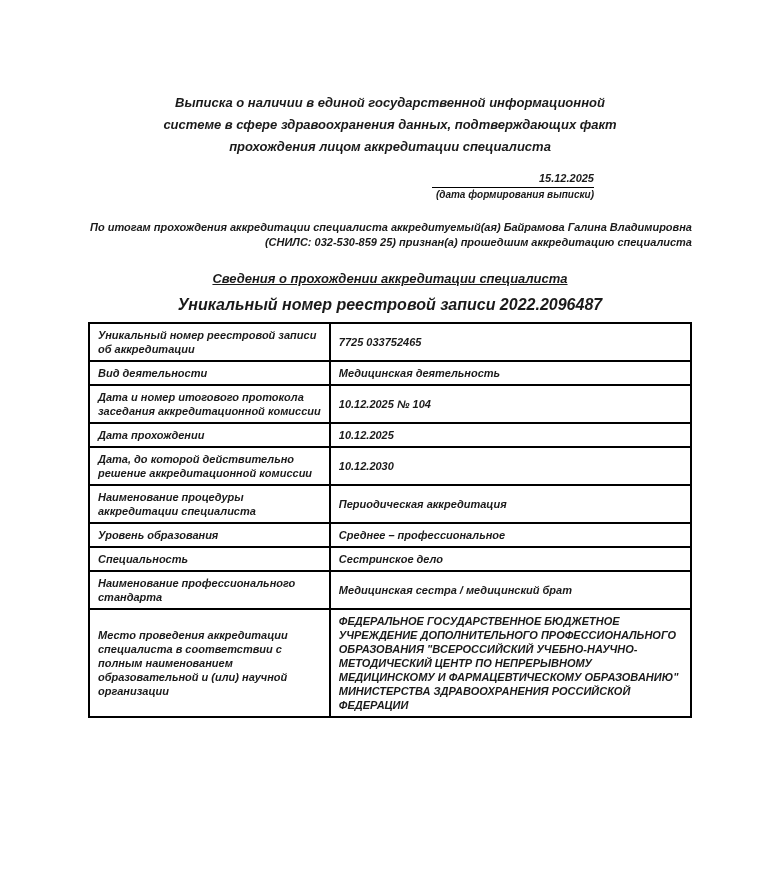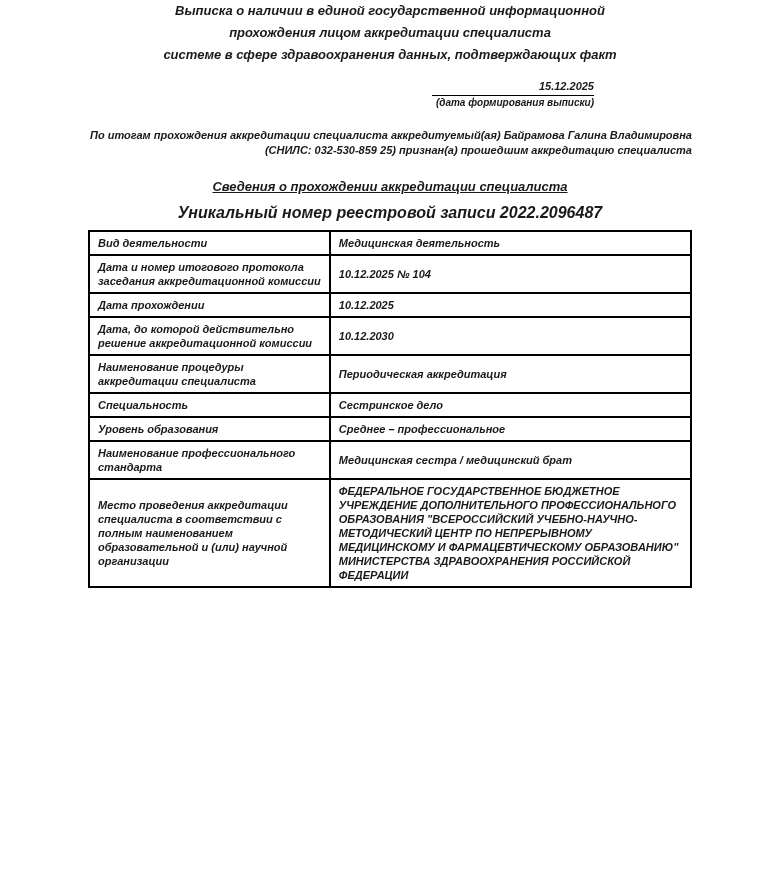--- a/index.html
+++ b/index.html
@@ -10,20 +10,21 @@
     width: 780px;
     height: 890px;
     background: #ffffff;
     font-family: "Liberation Sans", sans-serif;
     color: #1a1a1a;
     overflow: hidden;
   }
   .page {
     width: 604px;
     margin: 0 auto;
+    padding-top: 92px;
     font-weight: bold;
     font-style: italic;
   }
   .doc-title {
     font-size: 13px;
     text-align: center;
     line-height: 22px;
     margin: 0 auto;
   }
   .doc-title span { display: block; }
@@ -82,37 +83,41 @@
     padding-left: 12px;
   }
 </style>
 </head>
 <body>
 
 <div class="page">
 
   <h1 class="doc-title" style="font-size:13px; margin:0;">
     <span>Выписка о наличии в единой государственной информационной</span>
+    <span>системе в сфере здравоохранения данных, подтверждающих факт</span>
     <span>прохождения лицом аккредитации специалиста</span>
-    <span>системе в сфере здравоохранения данных, подтверждающих факт</span>
   </h1>
 
   <div class="date-block">
     <div class="date-value">15.12.2025</div>
     <div class="date-caption">(дата формирования выписки)</div>
   </div>
 
   <p class="intro">По итогам прохождения аккредитации специалиста аккредитуемый(ая) Байрамова Галина Владимировна (СНИЛС: 032-530-859 25) признан(а) прошедшим аккредитацию специалиста</p>
 
   <div class="section-heading">Сведения о прохождении аккредитации специалиста</div>
 
   <div class="registry-line">Уникальный номер реестровой записи 2022.2096487</div>
 
   <table class="acc-table">
     <tbody>
+      <tr>
+        <td class="label-cell">Уникальный номер реестровой записи об аккредитации</td>
+        <td class="value-cell">7725 033752465</td>
+      </tr>
       <tr>
         <td class="label-cell">Вид деятельности</td>
         <td class="value-cell">Медицинская деятельность</td>
       </tr>
       <tr>
         <td class="label-cell">Дата и номер итогового протокола заседания аккредитационной комиссии</td>
         <td class="value-cell">10.12.2025 № 104</td>
       </tr>
       <tr>
         <td class="label-cell">Дата прохождении</td>
@@ -120,26 +125,26 @@
       </tr>
       <tr>
         <td class="label-cell">Дата, до которой действительно решение аккредитационной комиссии</td>
         <td class="value-cell">10.12.2030</td>
       </tr>
       <tr>
         <td class="label-cell">Наименование процедуры аккредитации специалиста</td>
         <td class="value-cell">Периодическая аккредитация</td>
       </tr>
       <tr>
+        <td class="label-cell">Уровень образования</td>
+        <td class="value-cell">Среднее – профессиональное</td>
+      </tr>
+      <tr>
         <td class="label-cell">Специальность</td>
         <td class="value-cell">Сестринское дело</td>
-      </tr>
-      <tr>
-        <td class="label-cell">Уровень образования</td>
-        <td class="value-cell">Среднее – профессиональное</td>
       </tr>
       <tr>
         <td class="label-cell">Наименование профессионального стандарта</td>
         <td class="value-cell">Медицинская сестра / медицинский брат</td>
       </tr>
       <tr>
         <td class="label-cell">Место проведения аккредитации специалиста в соответствии с полным наименованием образовательной и (или) научной организации</td>
         <td class="value-cell">ФЕДЕРАЛЬНОЕ ГОСУДАРСТВЕННОЕ БЮДЖЕТНОЕ УЧРЕЖДЕНИЕ ДОПОЛНИТЕЛЬНОГО ПРОФЕССИОНАЛЬНОГО ОБРАЗОВАНИЯ "ВСЕРОССИЙСКИЙ УЧЕБНО-НАУЧНО-МЕТОДИЧЕСКИЙ ЦЕНТР ПО НЕПРЕРЫВНОМУ МЕДИЦИНСКОМУ И ФАРМАЦЕВТИЧЕСКОМУ ОБРАЗОВАНИЮ" МИНИСТЕРСТВА ЗДРАВООХРАНЕНИЯ РОССИЙСКОЙ ФЕДЕРАЦИИ</td>
       </tr>
     </tbody>

